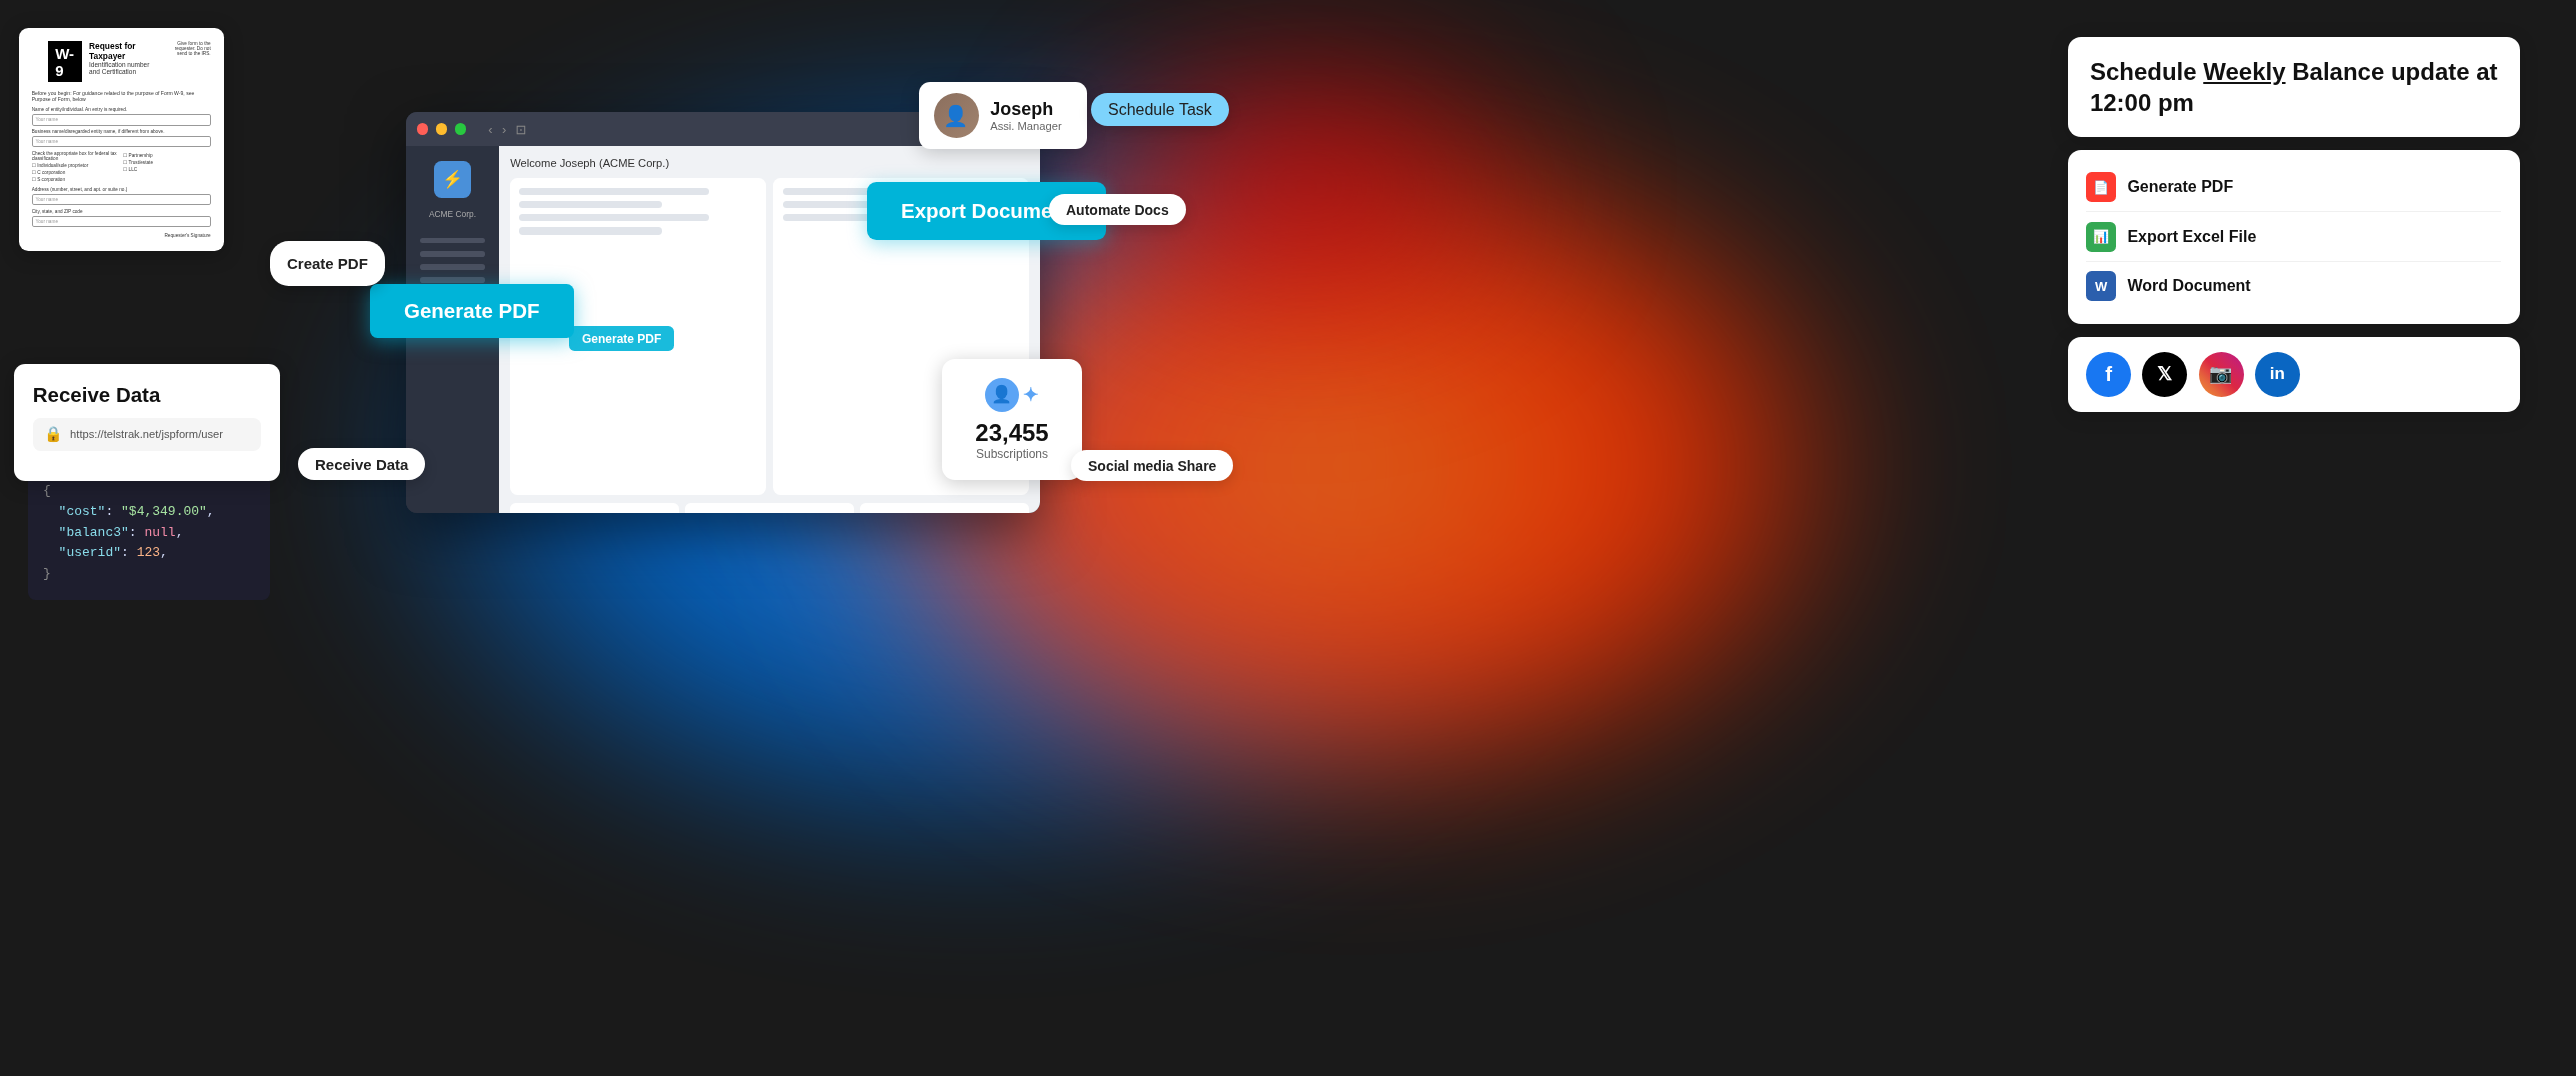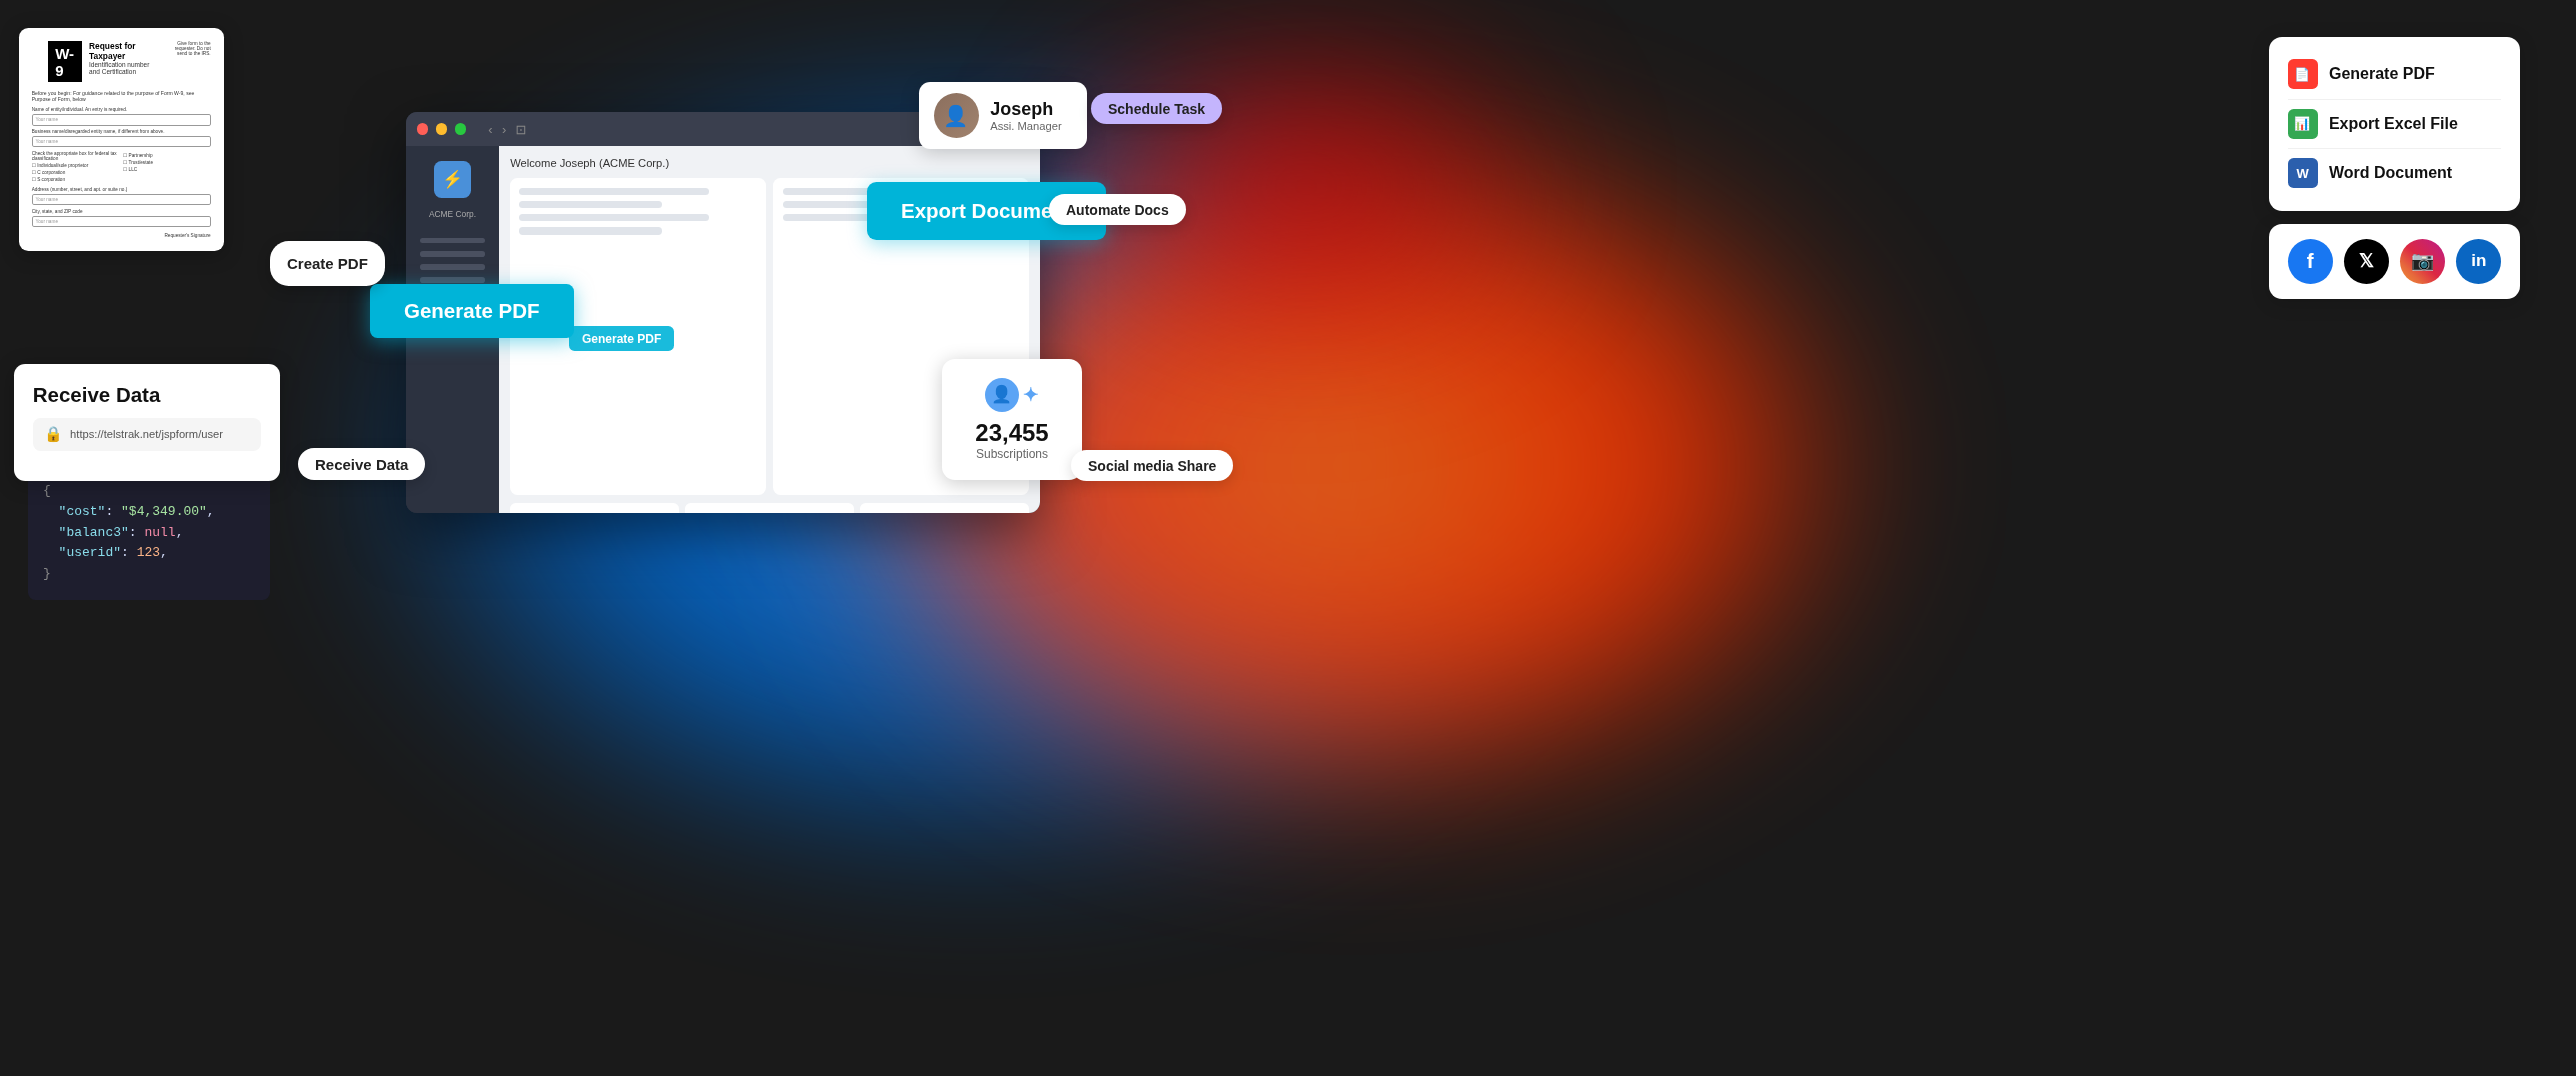--- a/index.html
+++ b/index.html
@@ -199,25 +199,25 @@
       font-size: 18px; font-weight: 700; color: #111;
     }
     .joseph-title {
       font-size: 11.2px; color: #666;
     }
 
     
     .schedule-task-label {
       position: absolute;
       top: 93px; left: 1091px;
-      background: #c4b5fd;
+      background: #7dd3fc;
       border-radius: 18.7px;
       padding: 7.5px 17px;
-      font-size: 14px;
-      font-weight: 700;
+      font-size: 16px;
+      font-weight: 400;
       color: #222;
       box-shadow: 0 3.7px 14px rgba(0,0,0,0.15);
       z-index: 20;
     }
 
     
     .btn-export-doc {
       position: absolute;
       top: 182px; left: 867px;
       background: #00b4d8;
@@ -641,20 +641,25 @@
   &nbsp;&nbsp;<span class="code-key">"cost"</span>: <span class="code-str">"$4,349.00"</span>,<br>
   &nbsp;&nbsp;<span class="code-key">"balanc3"</span>: <span class="code-null">null</span>,<br>
   &nbsp;&nbsp;<span class="code-key">"userid"</span>: <span class="code-num">123</span>,<br>
   <span style="color:#888;">}</span>
 </div>
 
 <div class="receive-data-label floating-label">Receive Data</div>
 
 <div class="right-panel">
 
+  <div class="schedule-card">
+    <div class="schedule-title">
+      <span>Schedule </span><u>Weekly</u><span> Balance update at</span><br><span>12:00 pm</span>
+    </div>
+  </div>
 
   <div class="export-card">
     <div class="export-option">
       <div class="export-icon icon-pdf">
         <span style="font-size:13px;">📄</span>
       </div>
       <span>Generate PDF</span>
     </div>
     <div class="export-option">
       <div class="export-icon icon-excel">

